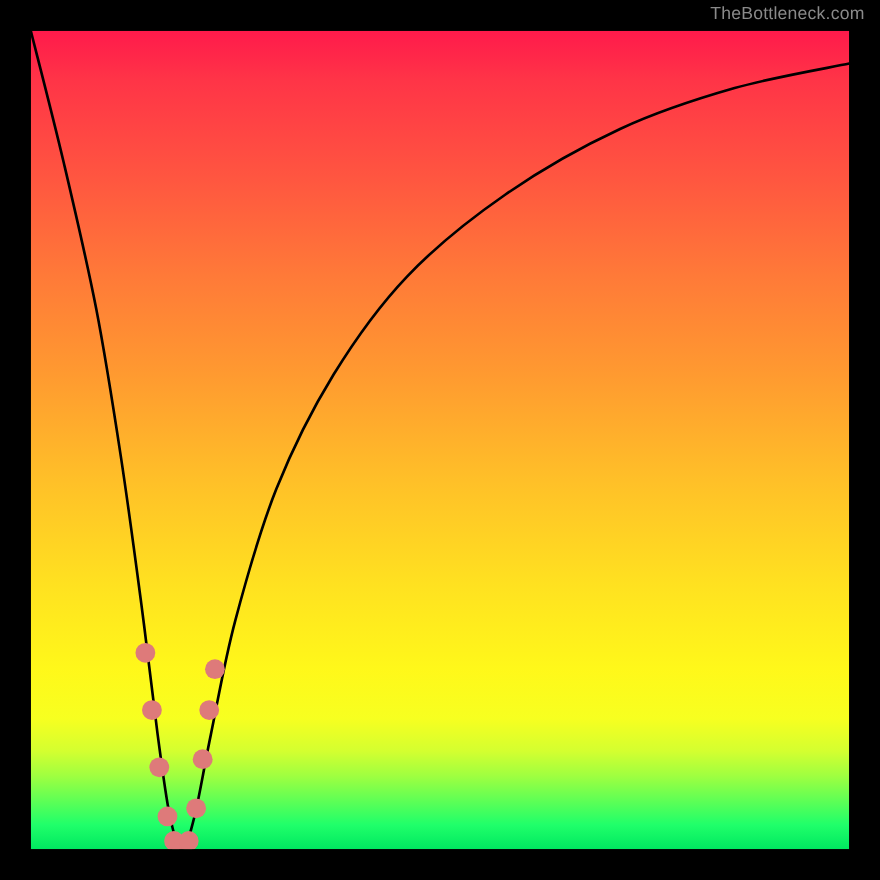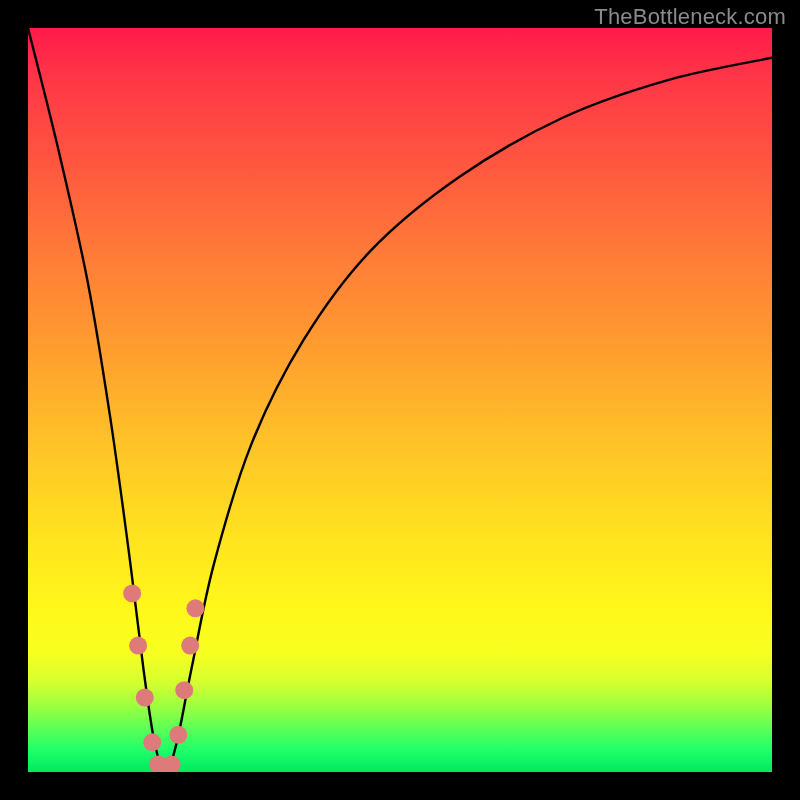--- a/index.html
+++ b/index.html
@@ -52,21 +52,21 @@
     position: absolute;
     inset: 0;
     width: 100%;
     height: 100%;
   }
   .watermark {
     position: absolute;
     top: 4px;
     right: 14px;
     color: #8a8a8a;
-    font-size: 22px;
+    font-size: 16px;
     font-weight: 400;
     letter-spacing: 0.2px;
     user-select: none;
   }
 </style>
 </head>
 <body>
 
 <div class="frame">
   <div class="watermark">TheBottleneck.com</div>

